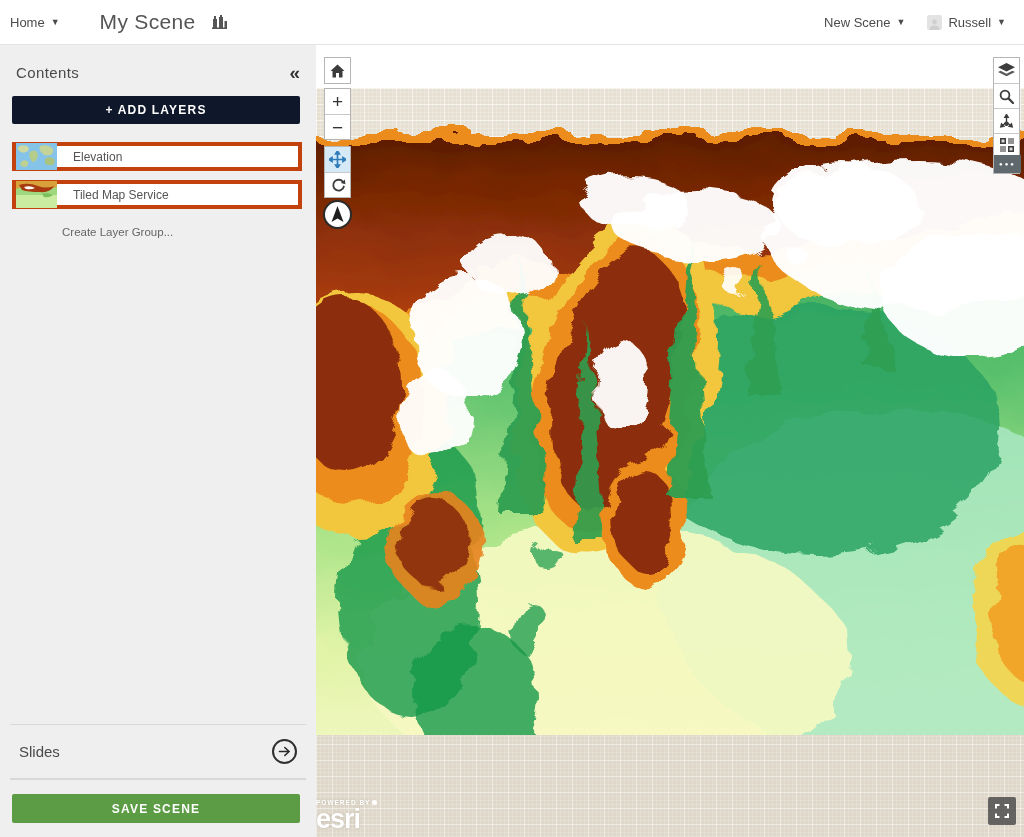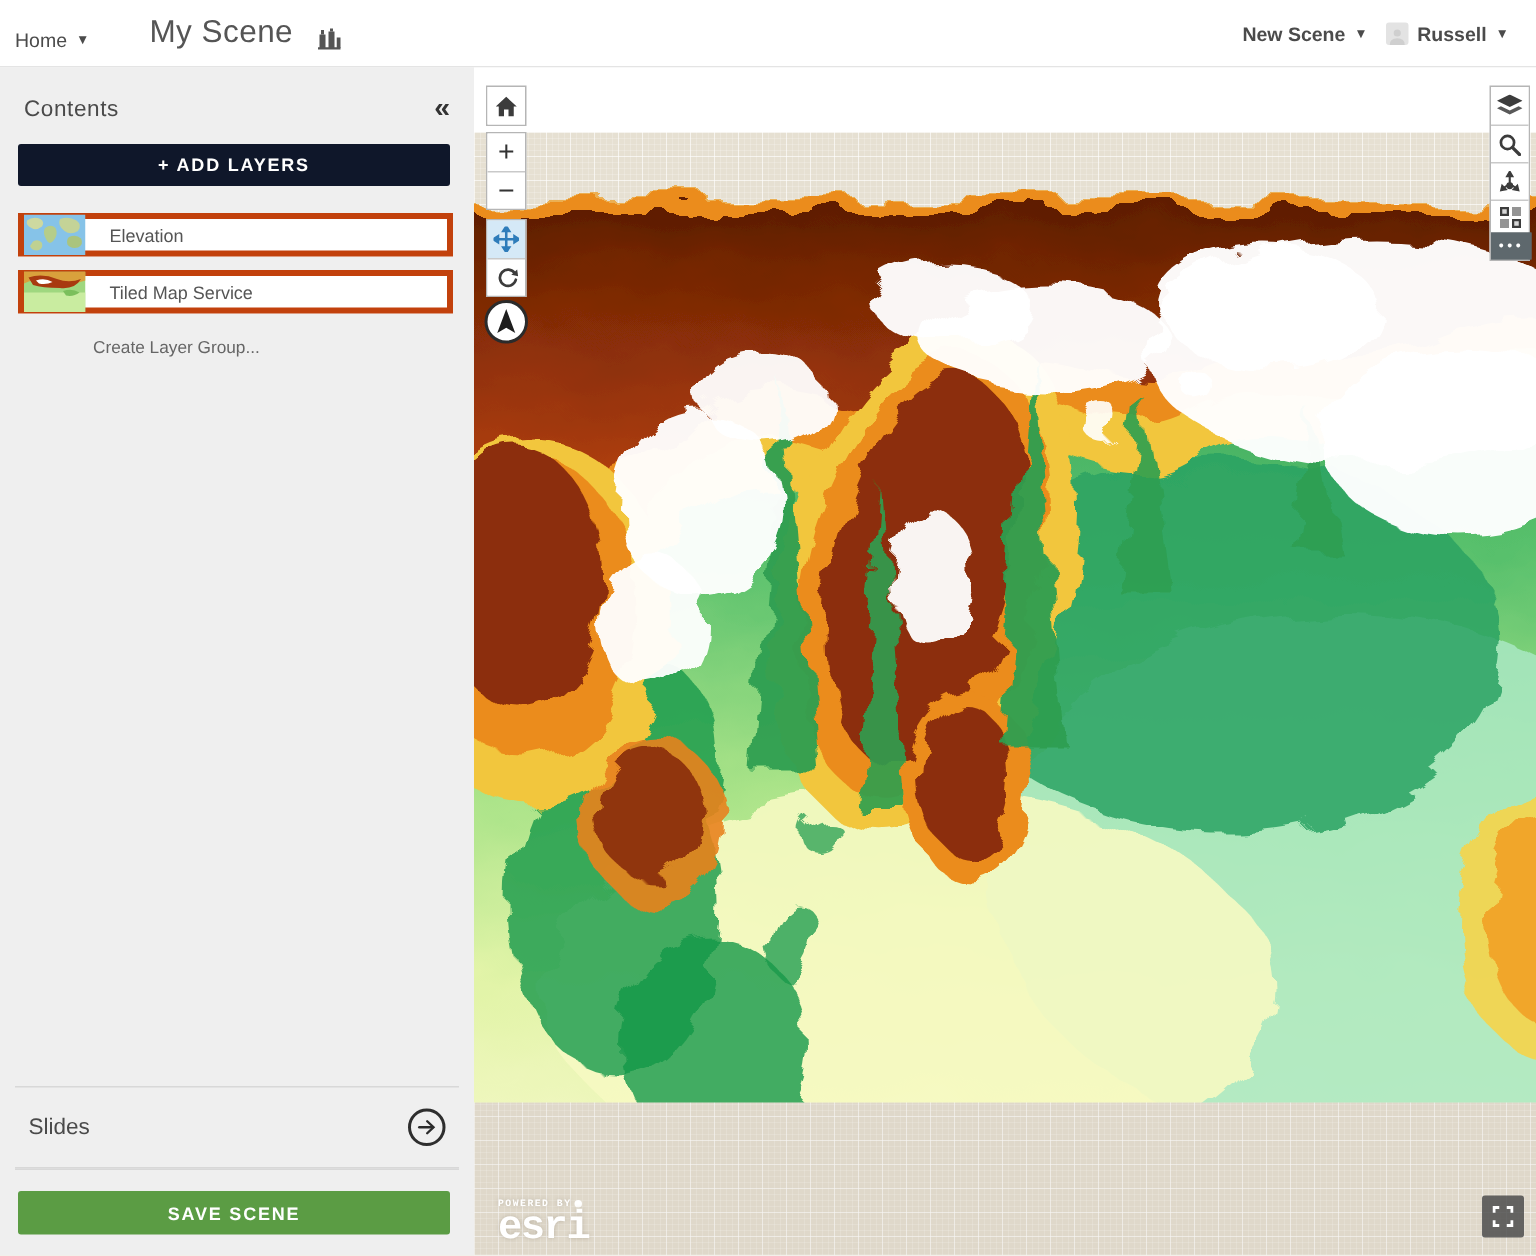--- a/index.html
+++ b/index.html
@@ -1,26 +1,26 @@
 <!DOCTYPE html>
 <html><head>
 <meta charset="utf-8">
 <style>
   * { margin:0; padding:0; box-sizing:border-box; }
   html,body { width:1024px; height:837px; overflow:hidden; }
   body { font-family:"Liberation Sans", sans-serif; color:#4b4b4b; background:#fff; }
 
   
   .topbar { height:45px; display:flex; align-items:center; background:#fff; border-bottom:1px solid #e4e4e4; padding:0 10px; }
-  .tb-left { display:flex; align-items:flex-end; gap:6px; }
+  .tb-left { display:flex; align-items:center; gap:6px; }
   .menu-item { display:flex; align-items:center; gap:6px; font-size:13px; color:#4b4b4b; cursor:pointer; }
   .caret { font-size:9px; color:#4b4b4b; line-height:1; }
   .scene-title { font-size:21px; color:#555; margin-left:34px; letter-spacing:.3px; }
   .scene-icon { margin-left:10px; display:inline-flex; }
-  .tb-right { margin-left:auto; display:flex; align-items:center; gap:12px; padding-right:8px;font-weight:bold; }
+  .tb-right { margin-left:auto; display:flex; align-items:center; gap:22px; padding-right:8px; }
   .avatar { width:15px; height:15px; background:#e3e3e3; border-radius:2px; display:inline-flex; align-items:flex-end; justify-content:center; overflow:hidden; }
   .avatar svg { display:block; }
 
   
   .main { display:flex; height:792px; }
 
   
   .sidebar { width:316px; background:#efefef; display:flex; flex-direction:column; padding:18px 0 14px 0; position:relative; }
   .sb-head { display:flex; align-items:center; justify-content:space-between; padding:0 16px 14px 16px; }
   .sb-title { font-size:15px; color:#4a4a4a; letter-spacing:.4px; }
@@ -65,21 +65,21 @@
   .ctl-btn.active { background:#d5e9f7; }
   .compass { position:absolute; left:7px; top:155px; width:29px; height:29px; border-radius:50%;
     background:#fff; border:2px solid #2b2b2b; display:flex; align-items:center; justify-content:center; cursor:pointer; }
 
   
   .ctl-right { position:absolute; right:4px; top:12px; width:27px; }
   .more-cell { width:27px; height:18px; background:#5e686d; border:1px solid #5e686d; display:flex; align-items:center; justify-content:center;
     color:#fff; font-size:9px; letter-spacing:1px; cursor:pointer; line-height:1; }
 
   
-  .esri { position:absolute; left:16px; bottom:4px; color:#fff; line-height:1; text-shadow:0 0 3px rgba(120,110,90,.35);font-family:Liberation Mono, monospace; }
+  .esri { position:absolute; left:0; bottom:4px; color:#fff; line-height:1; text-shadow:0 0 3px rgba(120,110,90,.35); }
   .esri-powered { font-size:6.5px; font-weight:bold; letter-spacing:1px; display:flex; align-items:center; gap:2px; }
   .esri-dot { width:5px; height:5px; border-radius:50%; background:#fff; display:inline-block; }
   .esri-brand { font-size:27px; font-weight:bold; letter-spacing:-1px; margin-top:0px; }
 
   
   .fullscreen { position:absolute; right:8px; top:752px; width:28px; height:28px; background:rgba(72,72,72,.82);
     border:none; border-radius:2px; display:flex; align-items:center; justify-content:center; cursor:pointer; }
 </style>
 </head>
 <body>

